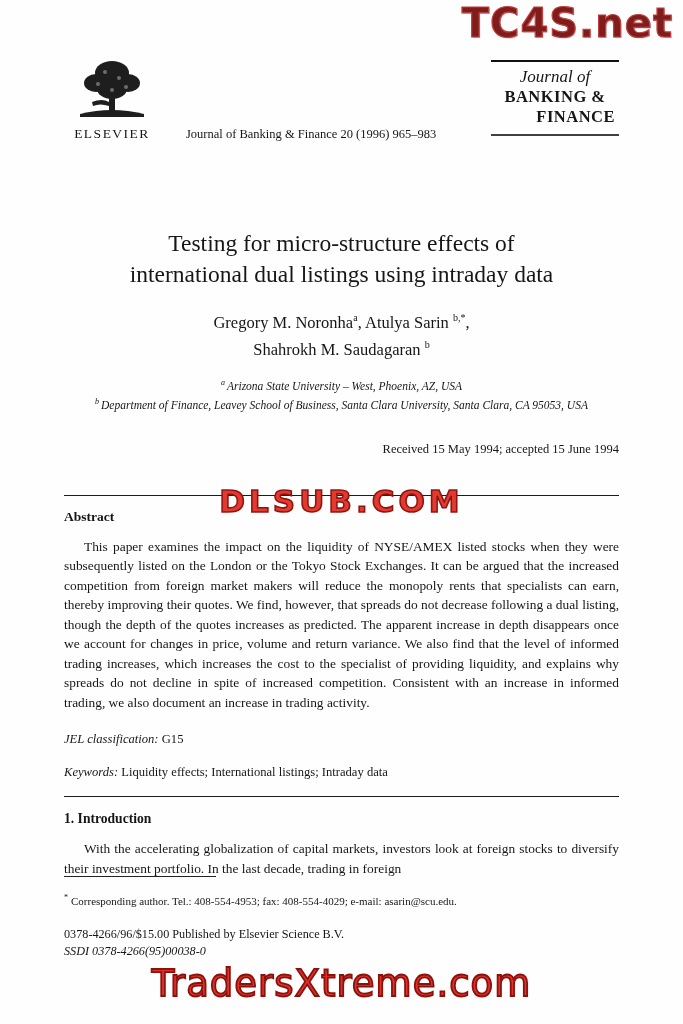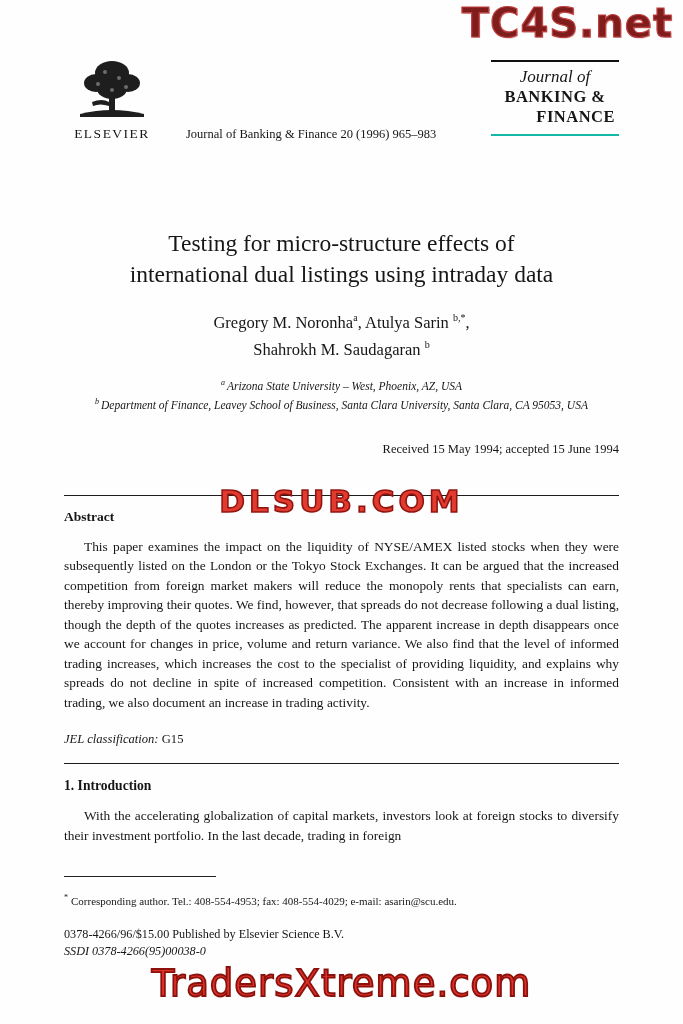--- a/index.html
+++ b/index.html
@@ -31,21 +31,21 @@
     -webkit-text-stroke:1.8px #8a110c; z-index:5;
   }
 
   
   .header { position:absolute; top:58px; left:64px; right:64px; height:90px; }
   .elsevier { position:absolute; left:2px; top:0; width:92px; text-align:center; }
   .elsevier-label { font-size:13.5px; letter-spacing:1.5px; margin-top:2px; }
   .citation { position:absolute; left:122px; bottom:6px; font-size:12.5px; }
   .journal-box {
     position:absolute; right:0; top:2px; width:128px;
-    border-top:2px solid #111; border-bottom:2px solid #14b8a6;
+    border-top:2px solid #111; border-bottom:2px solid #404040;
     padding:5px 4px 7px;
   }
   .jb1 { font-style:italic; font-size:17px; text-align:center; }
   .jb2 { font-weight:bold; font-size:16.5px; text-align:center; letter-spacing:.5px; }
   .jb3 { font-weight:bold; font-size:16.5px; text-align:right; letter-spacing:.5px; }
 
   
   .content { position:absolute; top:228px; left:64px; right:64px; }
   .title { font-size:23.5px; font-weight:normal; line-height:31px; text-align:center; }
   .authors { margin-top:17px; font-size:16.5px; line-height:22px; text-align:center; }
@@ -132,20 +132,21 @@
     <div class="received">Received 15 May 1994; accepted 15 June 1994</div>
 
     <hr class="rule">
 
     <div class="abs-heading">Abstract</div>
 
     <p class="abs-text">This paper examines the impact on the liquidity of NYSE/AMEX listed stocks when they were subsequently listed on the London or the Tokyo Stock Exchanges. It can be argued that the increased competition from foreign market makers will reduce the monopoly rents that specialists can earn, thereby improving their quotes. We find, however, that spreads do not decrease following a dual listing, though the depth of the quotes increases as predicted. The apparent increase in depth disappears once we account for changes in price, volume and return variance. We also find that the level of informed trading increases, which increases the cost to the specialist of providing liquidity, and explains why spreads do not decline in spite of increased competition. Consistent with an increase in informed trading, we also document an increase in trading activity.</p>
 
     <div class="jel"><span class="ital">JEL classification:</span> <span>G15</span></div>
 
+    <div class="kw"><span class="ital">Keywords:</span> <span>Liquidity effects; International listings; Intraday data</span></div>
 
     <hr class="rule2">
 
     <div class="sec-heading">1. Introduction</div>
 
     <p class="body-text">With the accelerating globalization of capital markets, investors look at foreign stocks to diversify their investment portfolio. In the last decade, trading in foreign</p>
   </div>
 
   <div class="wm-mid">DLSUB.COM</div>
 

